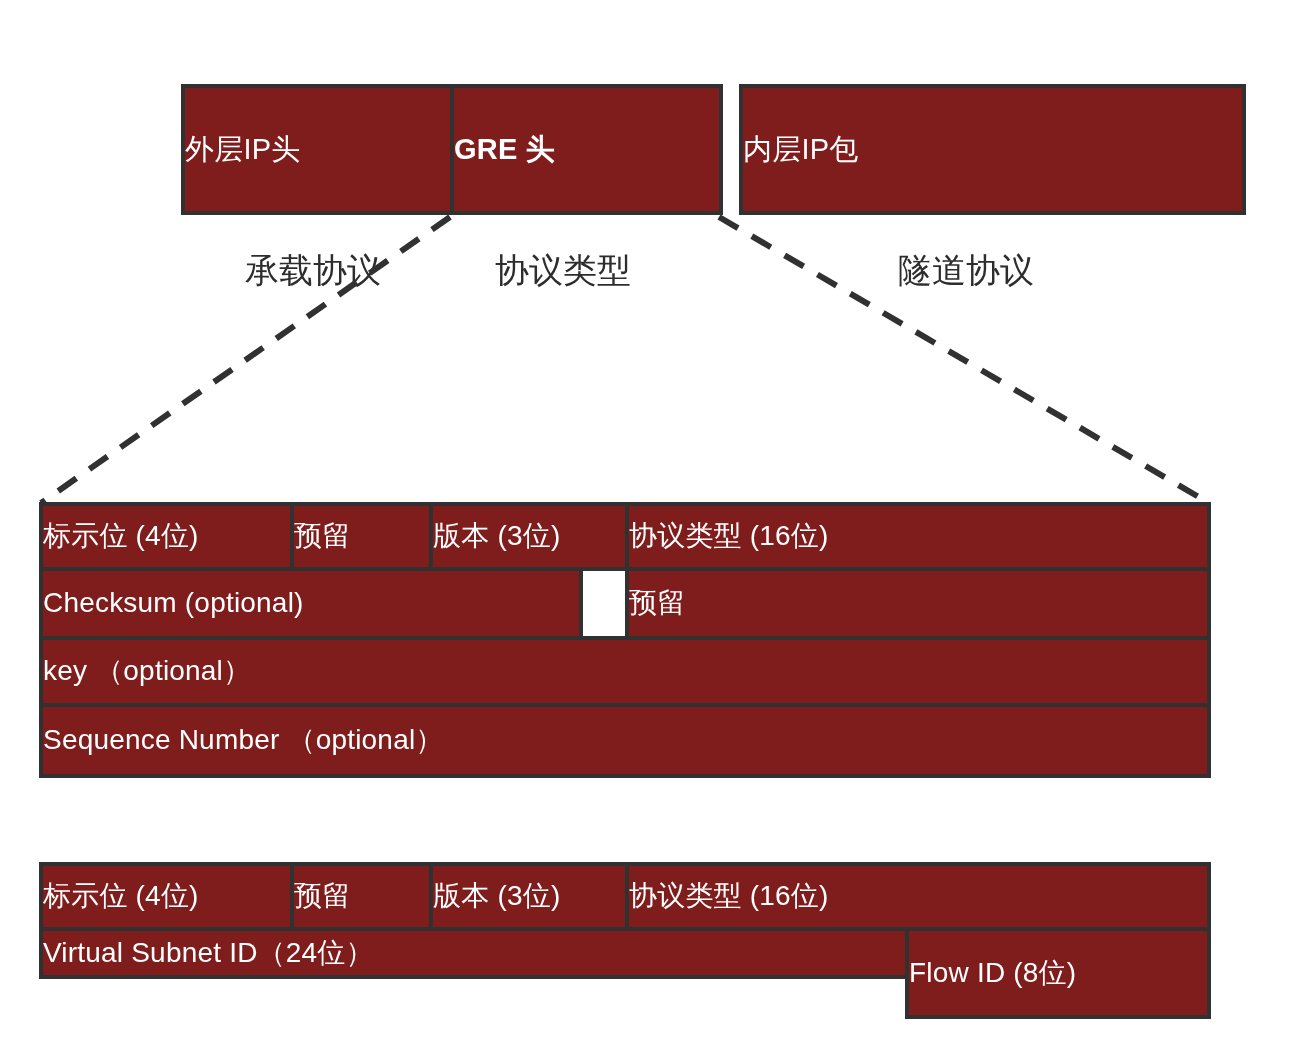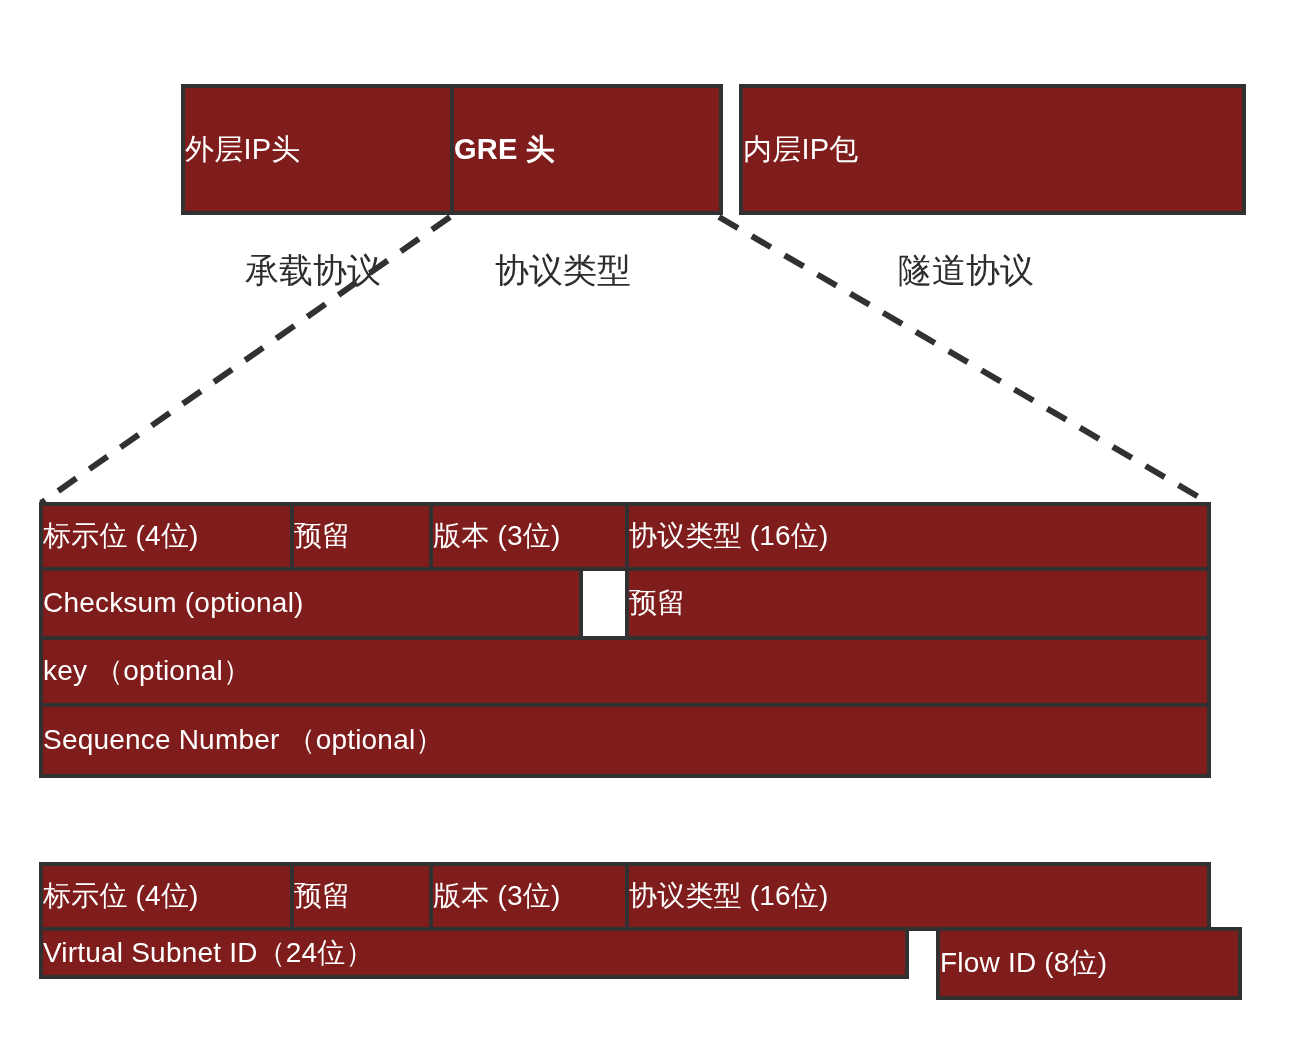--- a/index.html
+++ b/index.html
@@ -143,18 +143,18 @@
     <div class="cell nv-cell" style="left:390px; top:0px; width:200px; height:69px;">
       <span>版本 (3位)</span>
     </div>
     <div class="cell nv-cell" style="left:586px; top:0px; width:586px; height:69px;">
       <span>协议类型 (16位)</span>
     </div>
 
     <div class="cell nv-cell" style="left:0px; top:65px; width:870px; height:52px;">
       <span>Virtual Subnet ID（24位）</span>
     </div>
-    <div class="cell nv-cell" style="left:897px; top:65px; width:306px; height:73px;">
+    <div class="cell nv-cell" style="left:866px; top:65px; width:306px; height:92px;">
       <span>Flow ID (8位)</span>
     </div>
   </div>
 
 </div>
 
 </body></html>

